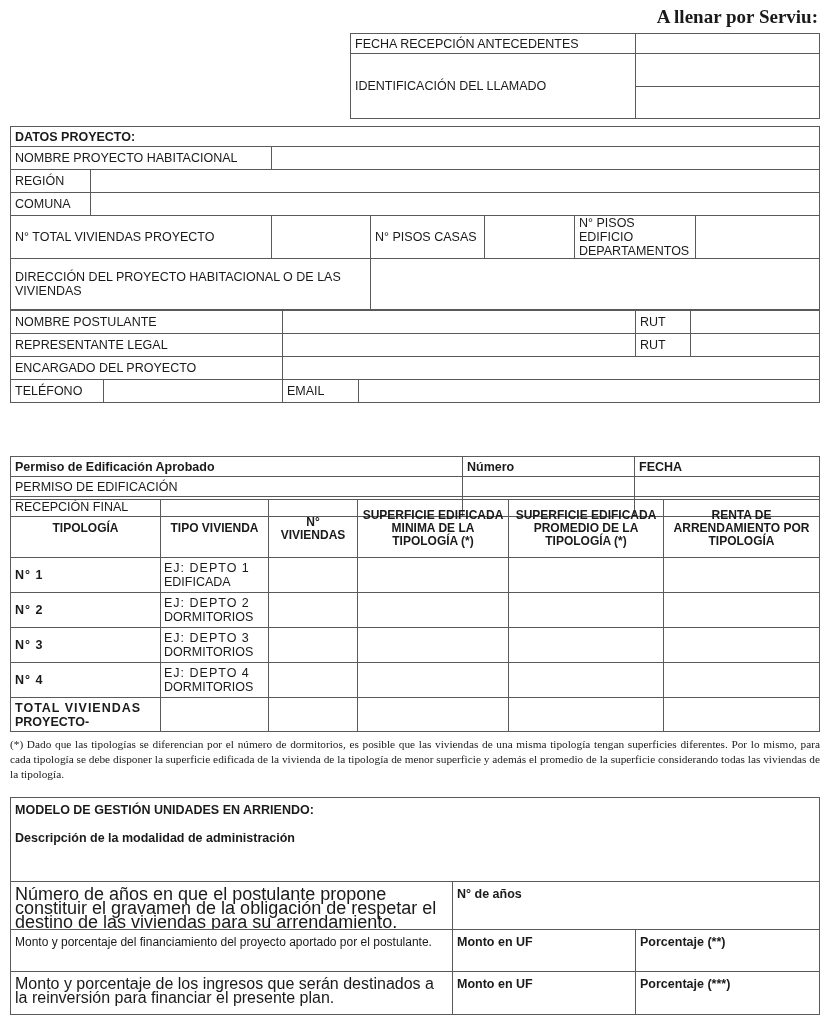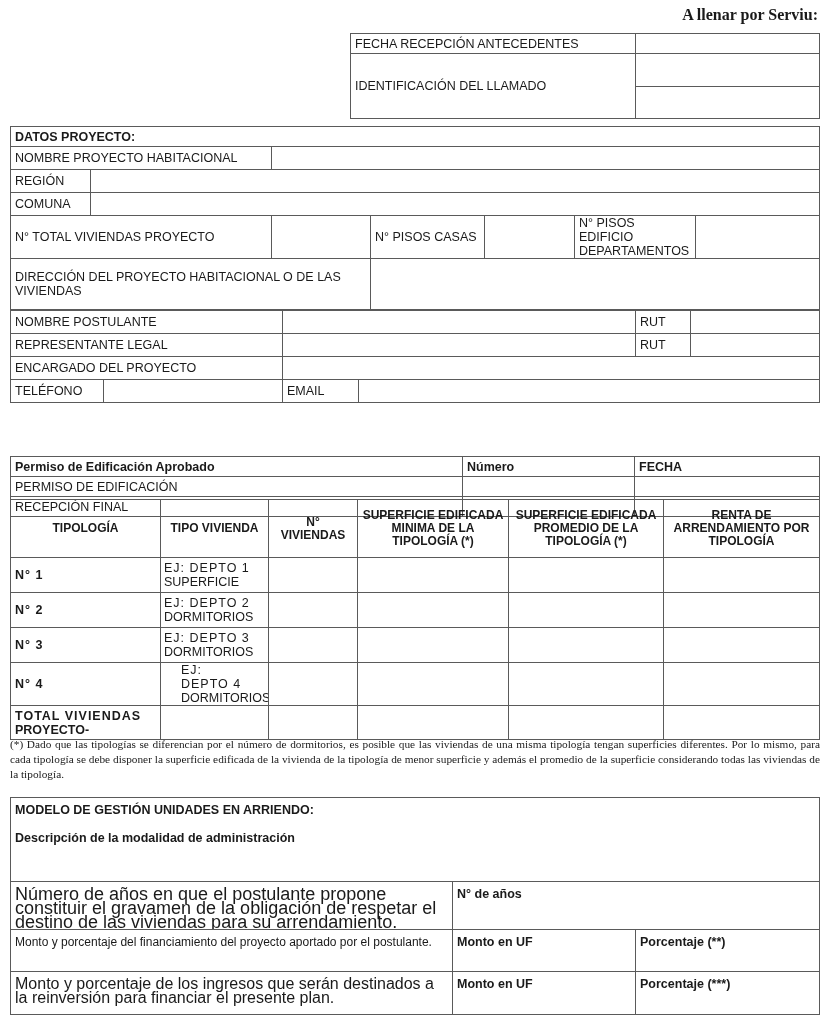--- a/index.html
+++ b/index.html
@@ -5,21 +5,21 @@
   html, body { margin:0; padding:0; background:#ffffff; }
   body { width:828px; height:1018px; position:relative; overflow:hidden;
          font-family:"Liberation Sans", sans-serif; color:#1a1a1a; }
   .abs { position:absolute; }
   table { border-collapse:collapse; position:absolute; table-layout:fixed; }
   td { border:1px solid #5a5a5a; padding:0 4px; font-size:12.5px; vertical-align:middle;
        font-family:"Liberation Sans", sans-serif; line-height:14px; overflow:hidden; }
   .b { font-weight:bold; }
   .hdr { font-weight:bold; text-align:center; font-size:12px; line-height:13px; }
   .serif { font-family:"Liberation Serif", serif; }
-  .title { right:10px; top:6px; font-size:16px; font-weight:bold; }
+  .title { right:10px; top:6px; font-size:19px; font-weight:bold; }
   .note { left:10px; top:737px; width:810px; font-size:11.3px; line-height:15px; text-align:justify; }
   .sp { letter-spacing:1px; }
   .cell-input { cursor:text; }
   .top { vertical-align:top; padding-top:5px; }
 </style>
 </head>
 <body>
 
 <div class="abs title serif">A llenar por Serviu:</div>
 
@@ -159,21 +159,21 @@
     <td class="hdr">TIPO VIVIENDA</td>
     <td class="hdr">N° VIVIENDAS</td>
     <td class="hdr">SUPERFICIE EDIFICADA MINIMA DE LA TIPOLOGÍA (*)</td>
     <td class="hdr">SUPERFICIE EDIFICADA PROMEDIO DE LA TIPOLOGÍA (*)</td>
     <td class="hdr">RENTA DE ARRENDAMIENTO POR TIPOLOGÍA</td>
   </tr>
   <tr style="height:35px">
     <td class="b sp">N° 1</td>
     <td style="padding:0 3px">
           <div class="sp">EJ: DEPTO 1</div>
-          <div>SUPERFICIE</div>
+          <div>EDIFICADA</div>
         </td>
     <td class="cell-input"></td>
     <td class="cell-input"></td>
     <td class="cell-input"></td>
     <td class="cell-input"></td>
   </tr>
   <tr style="height:35px">
     <td class="b sp">N° 2</td>
     <td style="padding:0 3px">
           <div class="sp">EJ: DEPTO 2</div>
@@ -190,21 +190,21 @@
           <div class="sp">EJ: DEPTO 3</div>
           <div>DORMITORIOS</div>
         </td>
     <td class="cell-input"></td>
     <td class="cell-input"></td>
     <td class="cell-input"></td>
     <td class="cell-input"></td>
   </tr>
   <tr style="height:35px">
     <td class="b sp">N° 4</td>
-    <td style="padding:0 20px">
+    <td style="padding:0 3px">
           <div class="sp">EJ: DEPTO 4</div>
           <div>DORMITORIOS</div>
         </td>
     <td class="cell-input"></td>
     <td class="cell-input"></td>
     <td class="cell-input"></td>
     <td class="cell-input"></td>
   </tr>
   <tr style="height:34px">
     <td class="b">

